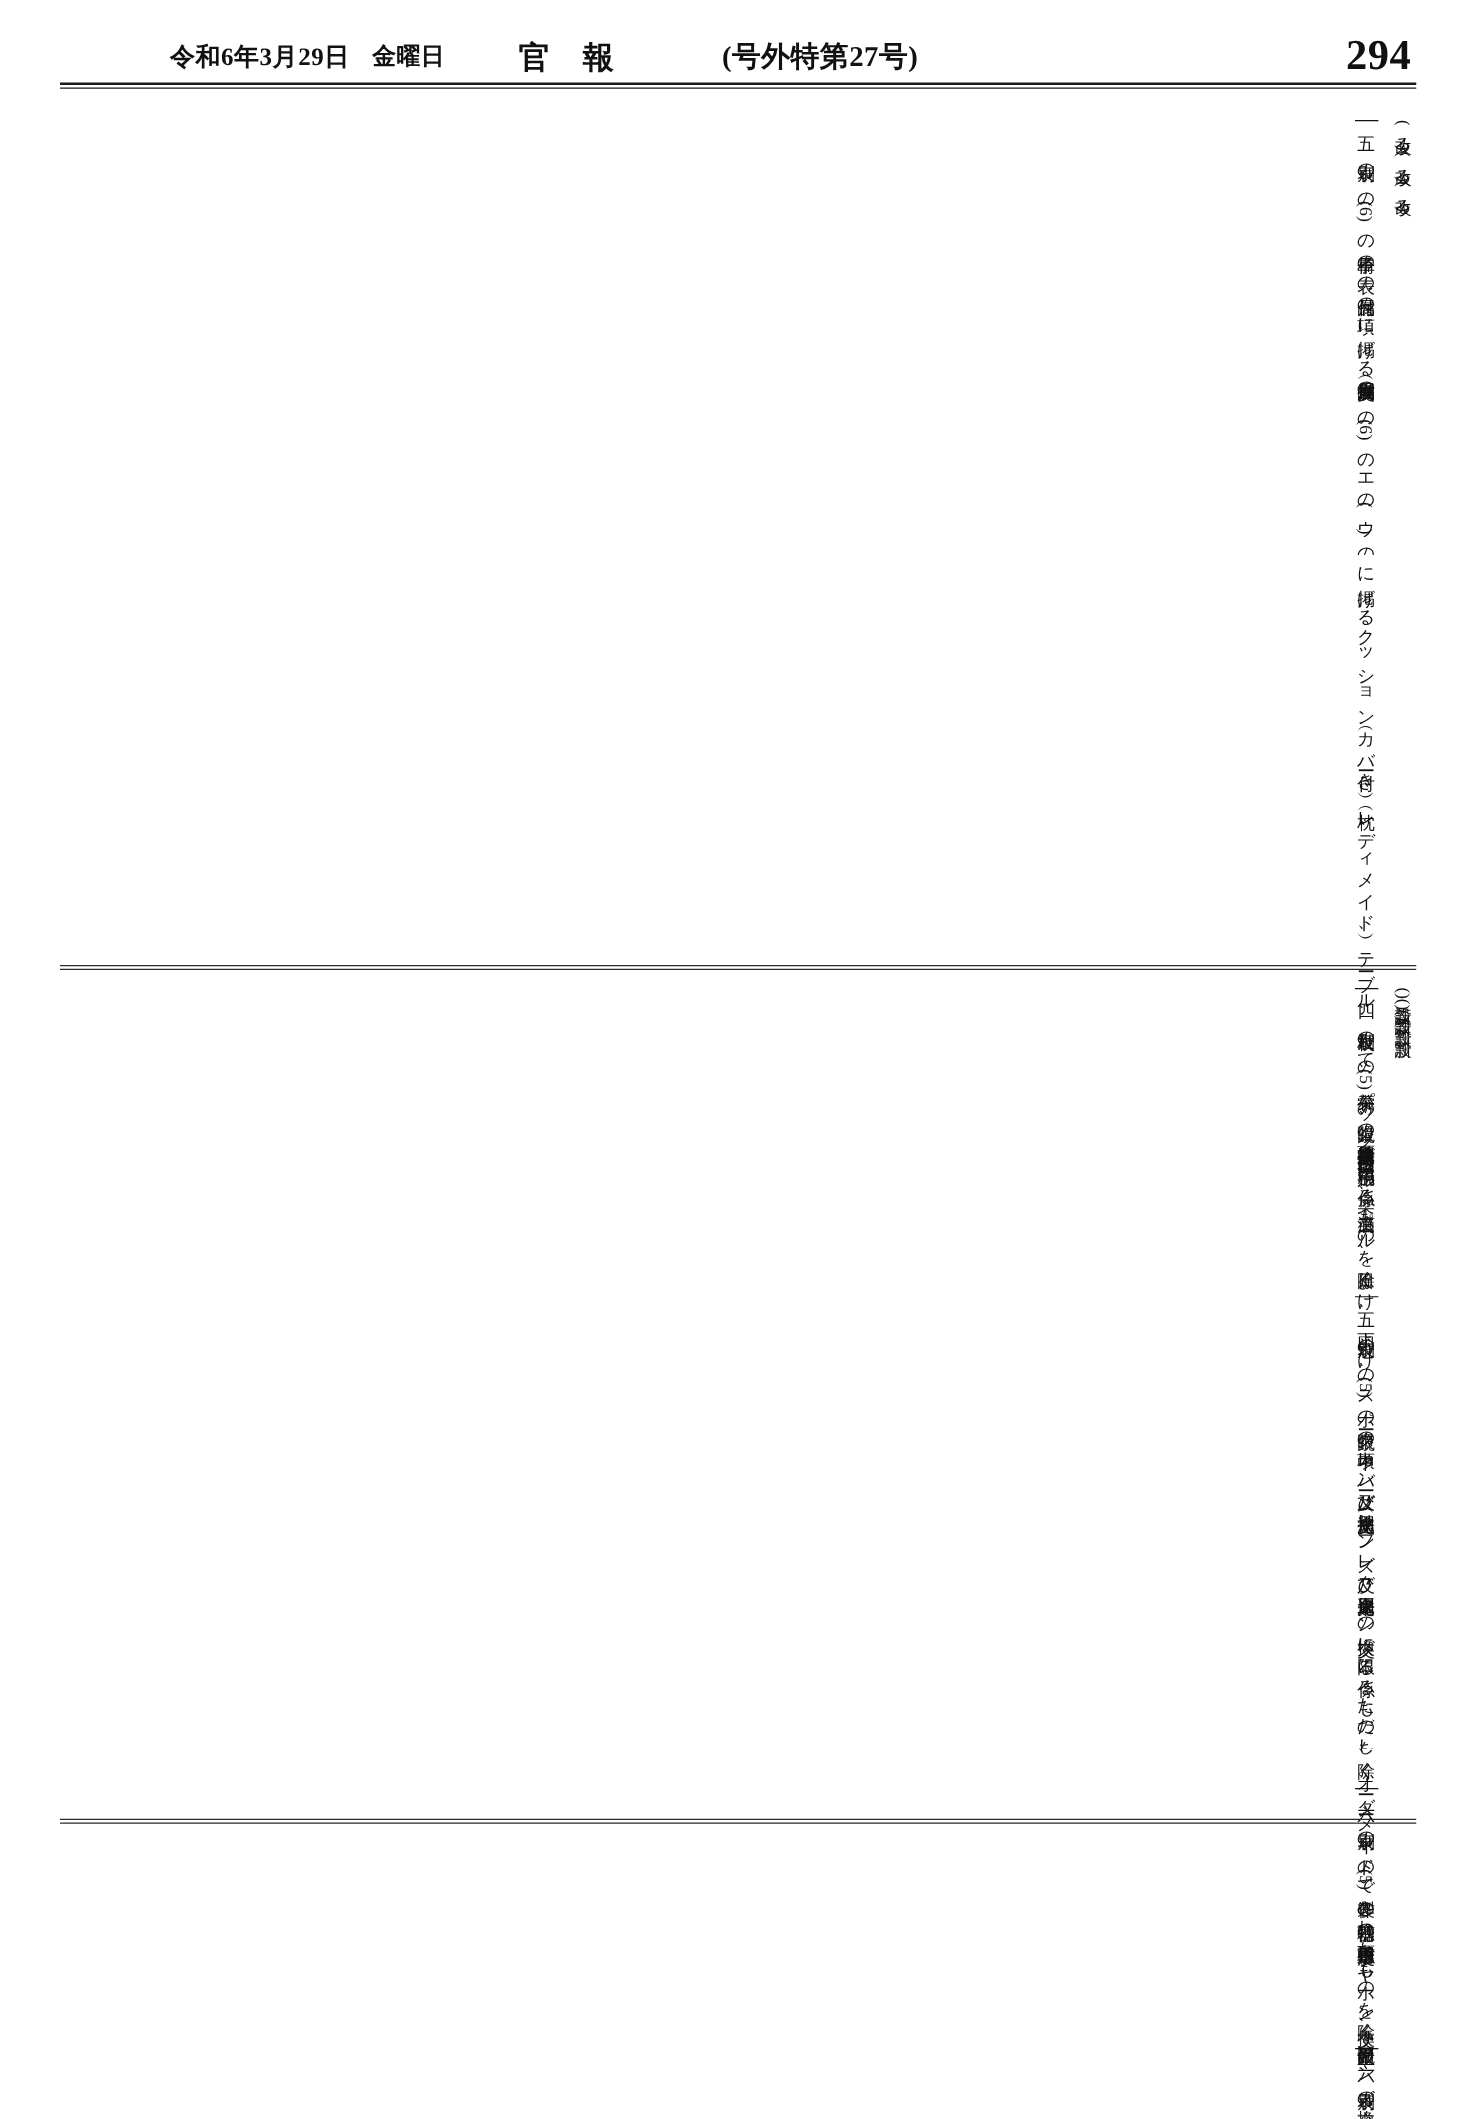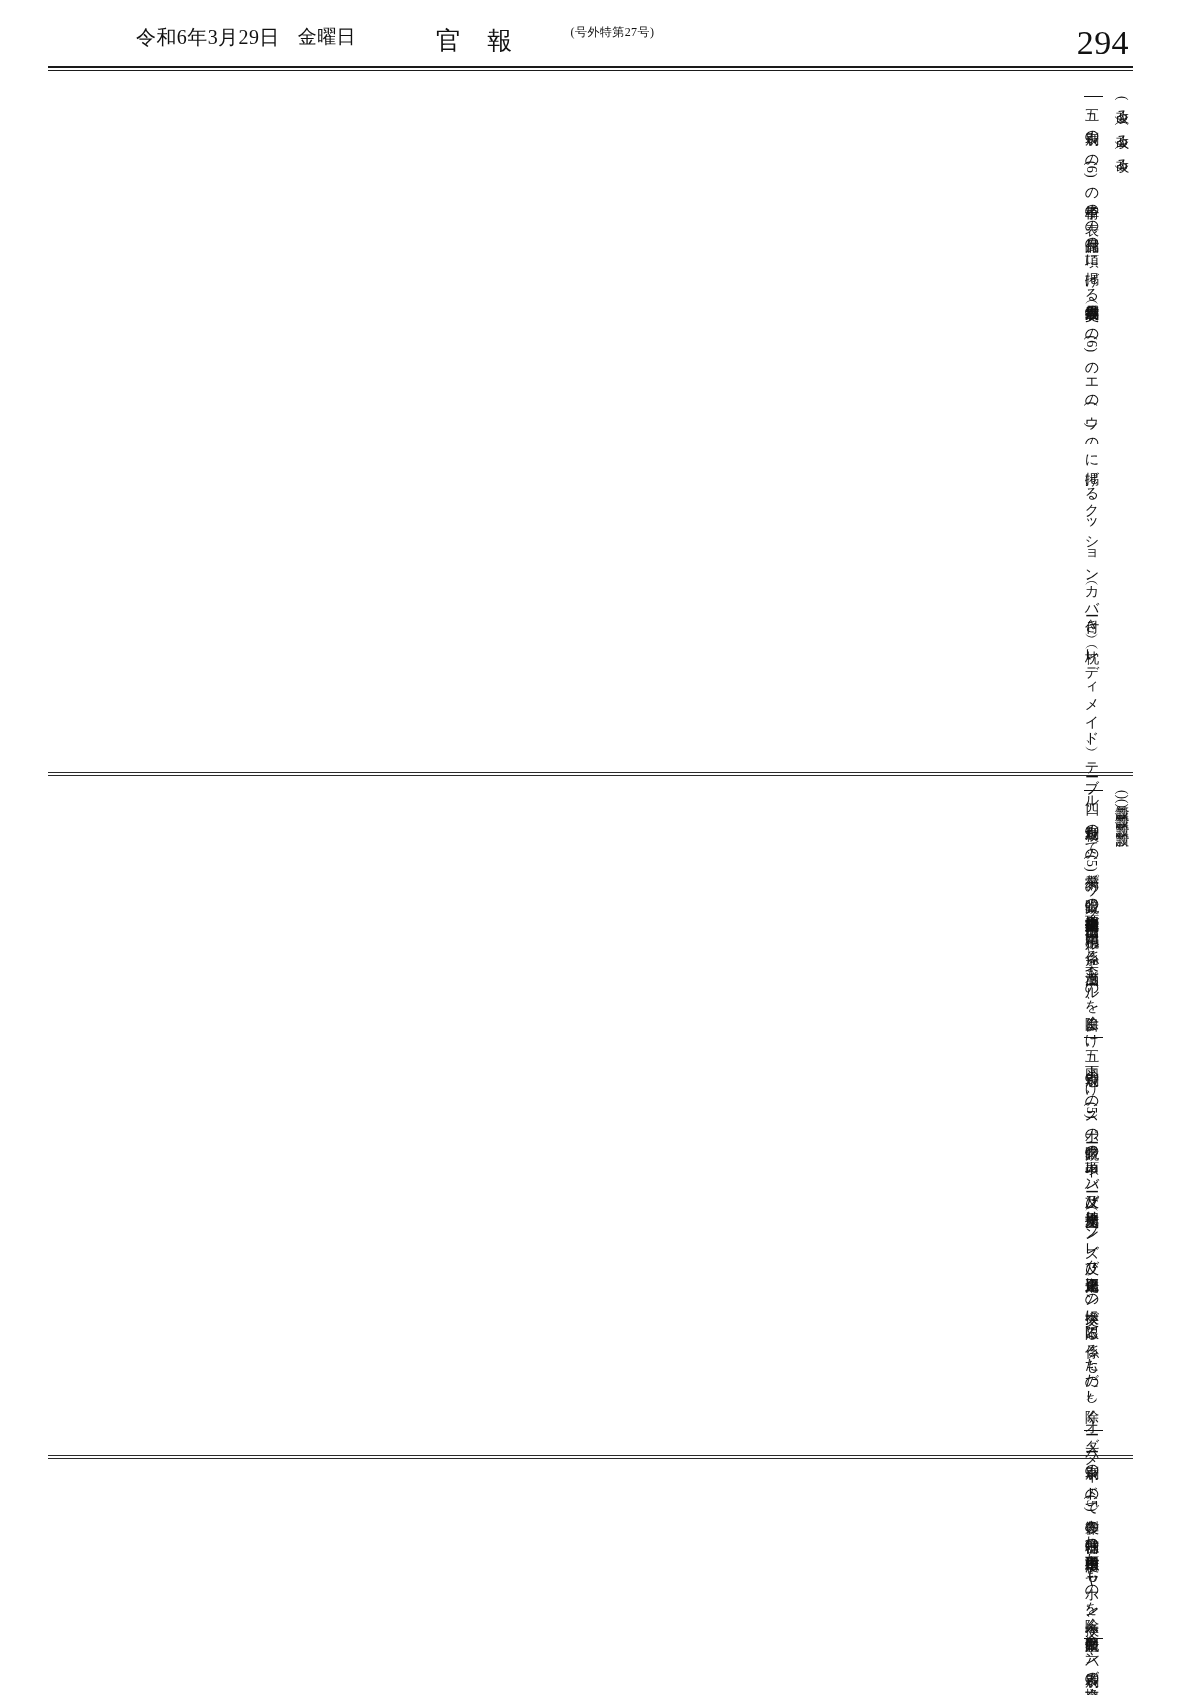--- a/index.html
+++ b/index.html
@@ -23,42 +23,44 @@
   }
 
   
   .masthead {
     position: absolute;
     left: 48px;
     right: 48px;
     top: 24px;
     height: 42px;
     display: flex;
+    align-items: center;
     font-size: 21px;
     letter-spacing: 0.02em;
+    font-weight: bold;
   }
   .masthead .date {
     margin-left: 88px;
     white-space: nowrap;
     font-size: 20px;
   }
   .masthead .weekday {
     margin-left: 18px;
     font-size: 19px;
     white-space: nowrap;
   }
   .masthead .kanpo {
-    margin-left: 80px;
+    margin-left: 59px;
     font-size: 25px;
     letter-spacing: 1.05em;
     white-space: nowrap;
   }
   .masthead .issue {
-    margin-left: 32px;
-    font-size: 12px;
+    margin-left: 60px;
+    font-size: 23px;
     white-space: nowrap;
   }
   .masthead .pageno {
     margin-left: auto;
     font-size: 34px;
     white-space: nowrap;
     padding-right: 4px;
   }
 
   .rule-top {

